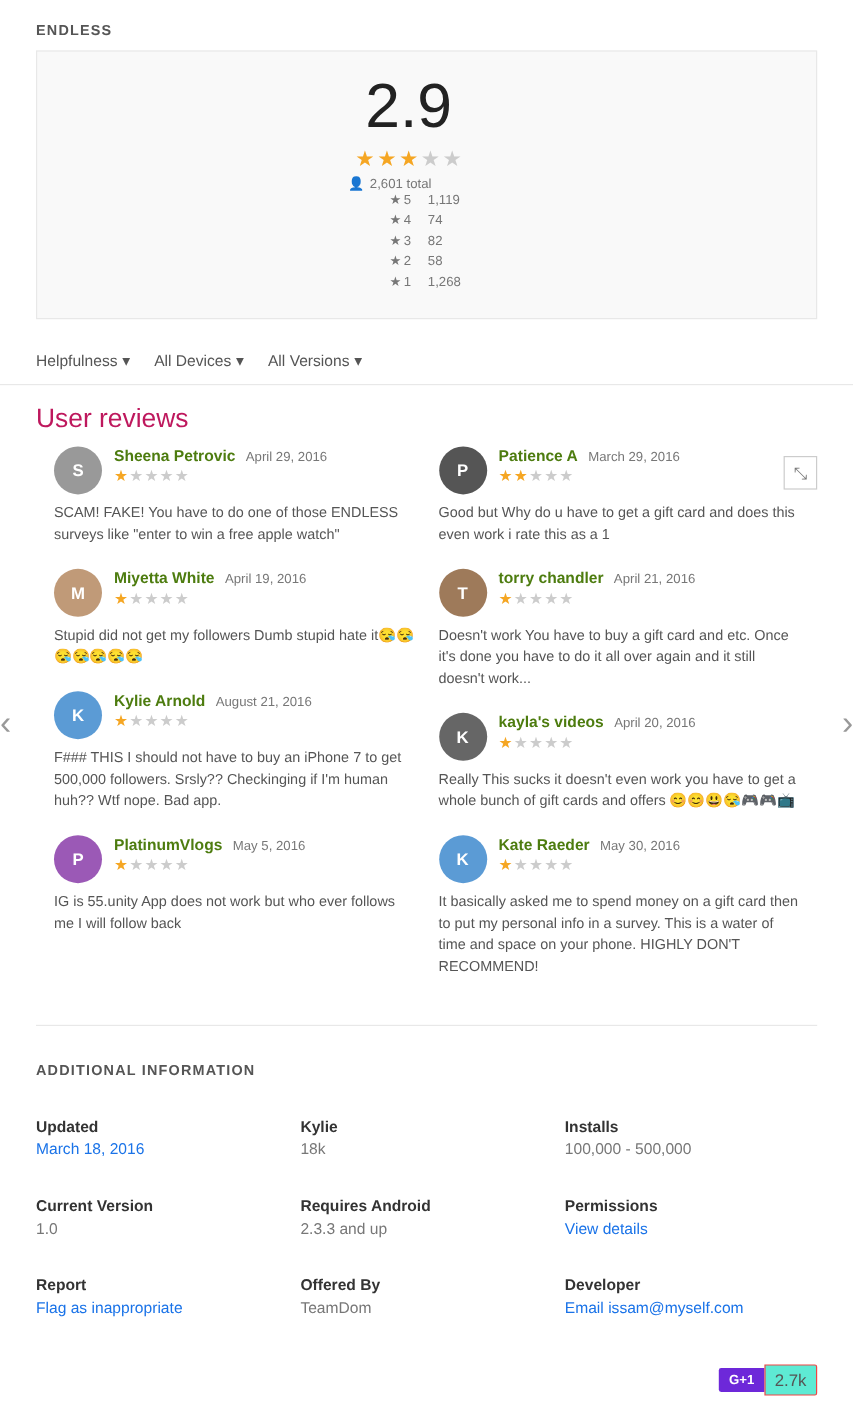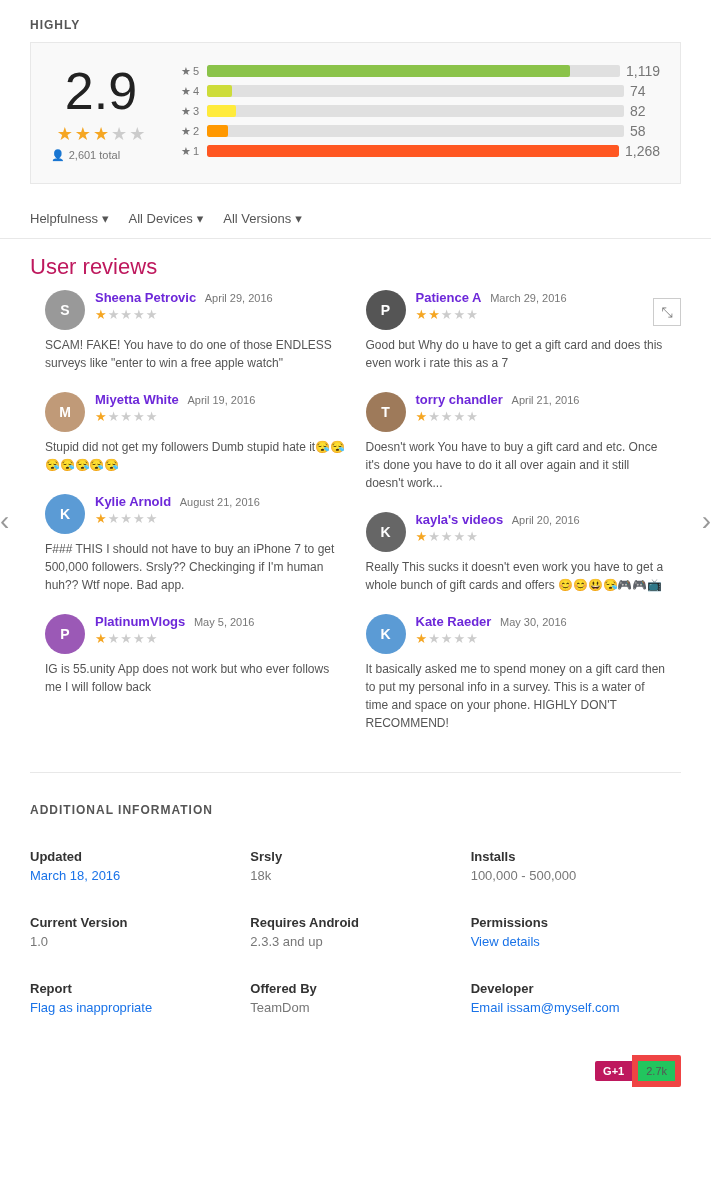--- a/index.html
+++ b/index.html
@@ -1,55 +1,55 @@
 <!DOCTYPE html>
 <html><head>
   <meta charset="utf-8">
   <style>
     * { box-sizing: border-box; margin: 0; padding: 0; }
     body { font-family: Arial, sans-serif; background: #fff; width: 711px; font-size: 13px; color: #333; }
 
     .page-title { font-size: 12px; font-weight: bold; color: #555; letter-spacing: 1px; padding: 18px 30px 10px; }
 
     
-    .rating-summary { background: #f9f9f9; margin: 0 30px 15px; padding: 20px; display: flex; align-items: center; border: 1px solid #e8e8e8; }
+    .rating-summary { background: #f9f9f9; margin: 0 30px 15px; padding: 20px; display: flex; align-items: center; border: 1px solid #e8e8e8; flex-direction: column; }
     .big-rating { text-align: center; min-width: 100px; margin-right: 30px; }
     .big-number { font-size: 52px; font-weight: 300; color: #222; line-height: 1; }
     .stars-row { display: flex; gap: 2px; justify-content: center; margin: 6px 0 4px; }
     .star { font-size: 18px; }
     .star.filled { color: #f5a623; }
     .star.empty { color: #ccc; }
     .total-text { font-size: 11px; color: #777; display: flex; align-items: center; gap: 4px; }
 
     .bars-section { flex: 1; }
     .bar-row { display: flex; align-items: center; gap: 6px; margin-bottom: 4px; }
     .bar-label { display: flex; align-items: center; gap: 2px; font-size: 11px; color: #777; min-width: 20px; }
     .bar-track { flex: 1; height: 12px; background: #e0e0e0; border-radius: 2px; overflow: hidden; }
     .bar-fill { height: 100%; border-radius: 2px; }
-    .bar-count { font-size: 14px; color: #777; min-width: 30px; }
+    .bar-count { font-size: 11px; color: #777; min-width: 30px; }
 
     
     .filters { display: flex; gap: 20px; padding: 12px 30px; border-bottom: 1px solid #e8e8e8; }
     .filter-btn { font-size: 13px; color: #555; background: none; border: none; cursor: pointer; display: flex; align-items: center; gap: 4px; }
 
     
     .user-reviews-header { font-size: 22px; font-weight: 300; color: #be185d; padding: 15px 30px 10px; }
 
     .reviews-container { display: flex; padding: 0 10px; position: relative; }
     .nav-arrow { position: absolute; top: 50%; transform: translateY(-50%); font-size: 28px; color: #999; cursor: pointer; z-index: 10; background: none; border: none; }
     .nav-arrow.left { left: 0; }
     .nav-arrow.right { right: 0; }
 
     .reviews-columns { display: flex; gap: 0; flex: 1; margin: 0 25px; }
     .review-column { flex: 1; padding: 0 10px; }
 
     .review-card { margin-bottom: 20px; }
     .review-header { display: flex; align-items: flex-start; gap: 10px; margin-bottom: 6px; }
     .reviewer-info { flex: 1; }
-    .reviewer-name { font-size: 13px; font-weight: bold; color: #6d28d9; display: inline; }
+    .reviewer-name { font-size: 13px; font-weight: bold; color: #4d7c0f; display: inline; }
     .reviewer-date { font-size: 11px; color: #777; display: inline; margin-left: 5px; }
     .review-stars { display: flex; gap: 1px; margin-top: 2px; }
     .review-star { font-size: 13px; }
     .review-star.filled { color: #f5a623; }
     .review-star.empty { color: #ccc; }
     .review-text { font-size: 12px; color: #555; line-height: 1.5; }
 
     .expand-icon { position: absolute; top: 8px; right: 8px; width: 28px; height: 28px; border: 1px solid #ccc; display: flex; align-items: center; justify-content: center; cursor: pointer; color: #777; font-size: 14px; }
 
     
@@ -60,30 +60,30 @@
     .additional-title { font-size: 12px; font-weight: bold; color: #555; letter-spacing: 1px; margin-bottom: 20px; }
     .info-grid { display: grid; grid-template-columns: 1fr 1fr 1fr; gap: 20px 10px; margin-bottom: 10px; }
     .info-item { }
     .info-label { font-size: 13px; font-weight: bold; color: #333; margin-bottom: 4px; margin-top: 12px; }
     .info-value { font-size: 13px; color: #777; }
     .info-value.link { color: #1a73e8; cursor: pointer; }
 
     
     .gplus-container { display: flex; justify-content: flex-end; padding: 10px 30px 20px; }
     .gplus-btn { display: flex; align-items: center; gap: 0; }
-    .gplus-badge { background: #be185d; color: white; font-size: 11px; font-weight: bold; padding: 4px 8px; border-radius: 2px 0 0 2px; }
-    .gplus-count { background: #22c55e; color: #555; font-size: 11px; padding: 4px 8px; border-radius: 0 2px 2px 0; border: 6px solid #ef4444; }
+    .gplus-badge { background: #6d28d9; color: white; font-size: 11px; font-weight: bold; padding: 4px 8px; border-radius: 2px 0 0 2px; }
+    .gplus-count { background: #5eead4; color: #555; font-size: 14px; padding: 4px 8px; border-radius: 0 2px 2px 0; border: 1px solid #ef4444; }
 
     
     .avatar-circle { width: 40px; height: 40px; border-radius: 50%; background: #bbb; display: flex; align-items: center; justify-content: center; color: #fff; font-size: 14px; font-weight: bold; flex-shrink: 0; }
   </style>
 </head>
 <body>
 
-<div class="page-title">HIGHLY</div>
+<div class="page-title">ENDLESS</div>
 
 <div class="rating-summary">
   <div class="big-rating">
     <div class="big-number">2.9</div>
     <div class="stars-row">
       <span class="star filled">★</span>
       <span class="star filled">★</span>
       <span class="star filled">★</span>
       <span class="star empty">★</span>
       <span class="star empty">★</span>
@@ -249,21 +249,21 @@
         <span class="reviewer-date">March 29, 2016</span>
         <div class="review-stars">
                 <span class="review-star filled">★</span>
                 <span class="review-star filled">★</span>
                 <span class="review-star empty">★</span>
                 <span class="review-star empty">★</span>
                 <span class="review-star empty">★</span>
               </div>
       </div>
     </div>
-    <div class="review-text">Good but Why do u have to get a gift card and does this even work i rate this as a 7</div>
+    <div class="review-text">Good but Why do u have to get a gift card and does this even work i rate this as a 1</div>
   </div>
         <div class="review-card">
     <div class="review-header">
       <div class="avatar-circle" style="background:#9e7a5a;">T</div>
       <div class="reviewer-info">
         <span class="reviewer-name">torry chandler</span>
         <span class="reviewer-date">April 21, 2016</span>
         <div class="review-stars">
                 <span class="review-star filled">★</span>
                 <span class="review-star empty">★</span>
@@ -319,21 +319,21 @@
 <hr class="divider">
 
 <div class="additional-info">
   <div class="additional-title">ADDITIONAL INFORMATION</div>
   <div class="info-grid" id="info-grid">
       <div class="info-item">
     <div class="info-label">Updated</div>
     <div class="info-value link">March 18, 2016</div>
   </div>
       <div class="info-item">
-    <div class="info-label">Srsly</div>
+    <div class="info-label">Kylie</div>
     <div class="info-value">18k</div>
   </div>
       <div class="info-item">
     <div class="info-label">Installs</div>
     <div class="info-value">100,000 - 500,000</div>
   </div>
       <div class="info-item">
     <div class="info-label">Current Version</div>
     <div class="info-value">1.0</div>
   </div>

